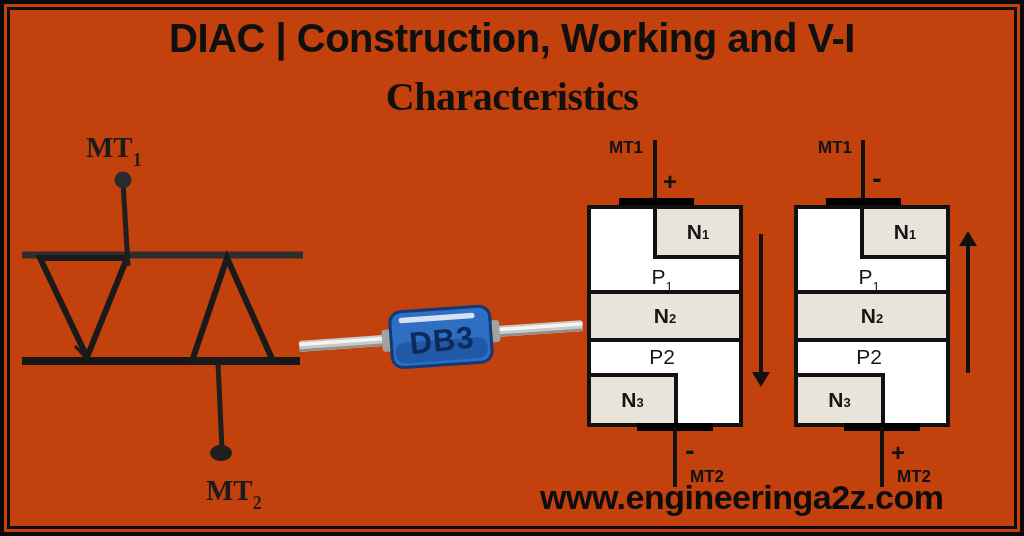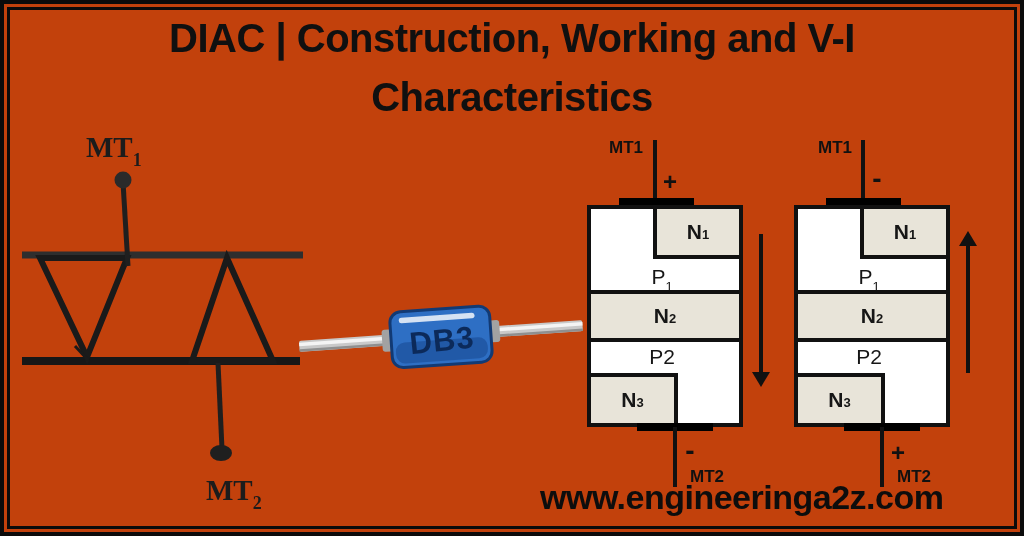--- a/index.html
+++ b/index.html
@@ -31,21 +31,21 @@
 </style>
 </head>
 <body>
 
 <div id="canvas">
 
   <div class="frame-outer"></div>
   <div class="frame-inner"></div>
 
   <div class="title-line" style="top:15px;">DIAC | Construction, Working and V-I</div>
-  <div class="title-line" style="top:74px;">Characteristics</div>
+  <div class="title-line" style="top:74px;font-family:Liberation Serif, serif;">Characteristics</div>
 
   <svg class="abs" style="left:0;top:118px;" width="340" height="402" viewBox="0 118 340 402">
     <line x1="22" y1="255" x2="303" y2="255" stroke="#2e2e2e" stroke-width="7"></line>
     <line x1="22" y1="361" x2="300" y2="361" stroke="#171717" stroke-width="8"></line>
     <polygon points="40,258 127,258 87,357" fill="none" stroke="#1a1a1a" stroke-width="6"></polygon>
     <polygon points="227,258 192,361 273,361" fill="none" stroke="#1a1a1a" stroke-width="6"></polygon>
     <line x1="88" y1="360" x2="75" y2="346" stroke="#1a1a1a" stroke-width="3"></line>
     <line x1="123" y1="182" x2="128" y2="266" stroke="#1f1f1f" stroke-width="5"></line>
     <circle cx="123" cy="180" r="8.5" fill="#2a2a2a"></circle>
     <line x1="218" y1="363" x2="222" y2="449" stroke="#1f1f1f" stroke-width="5"></line>

